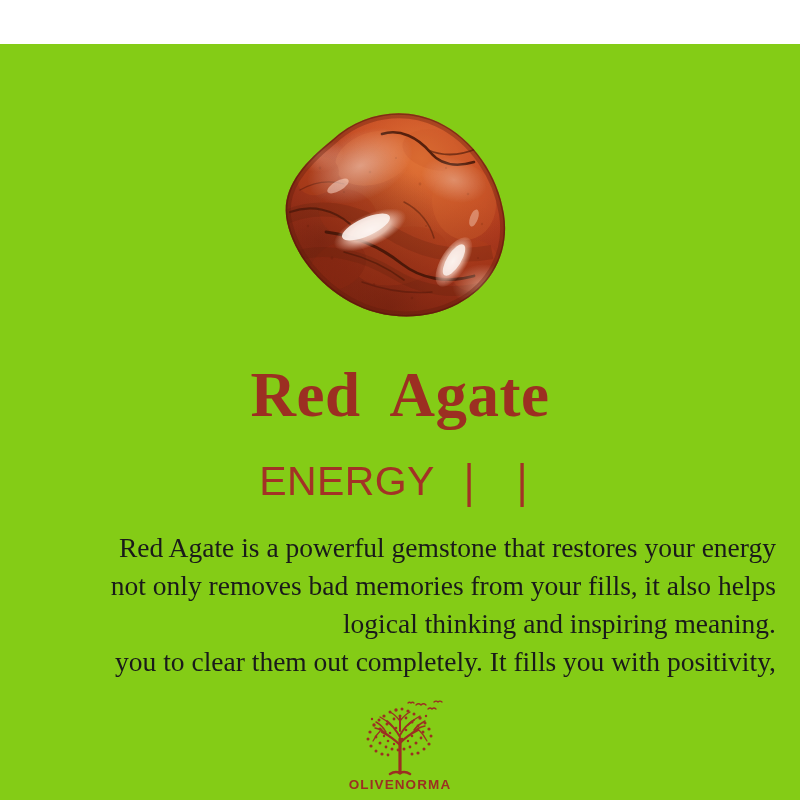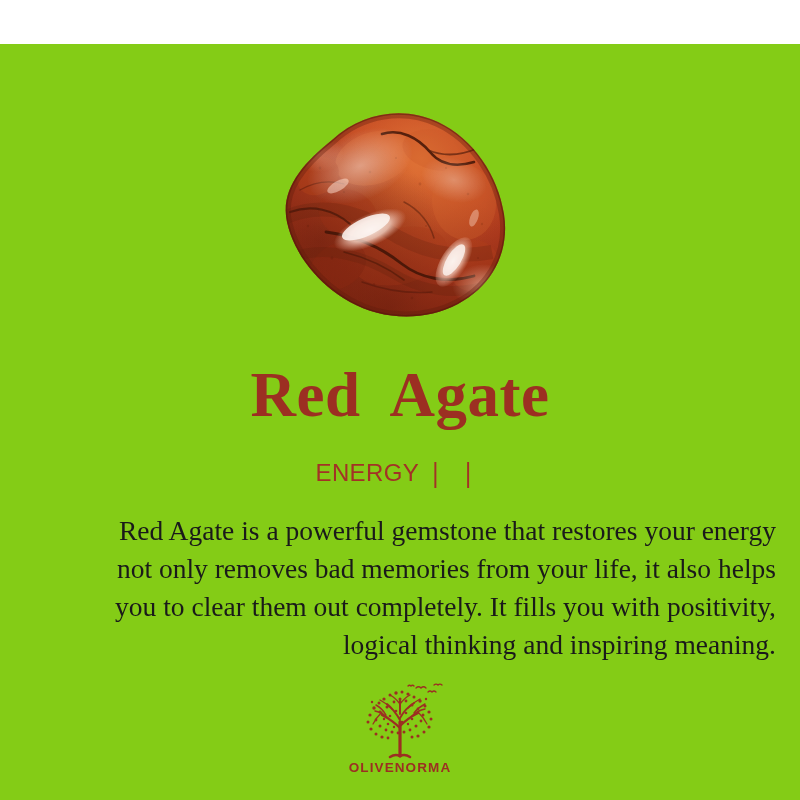--- a/index.html
+++ b/index.html
@@ -60,29 +60,29 @@
     margin: 0;
     padding: 0;
     white-space: pre;
     text-align: center;
   }
 
   
   .subtitle {
     margin-top: 34px;
     font-family: "Liberation Sans", "DejaVu Sans", sans-serif;
-    font-size: 24px;
+    font-size: 41px;
     font-weight: 400;
     color: #a33226;
     letter-spacing: 0.4px;
     line-height: 1;
     display: flex;
     align-items: center;
     justify-content: center;
-    gap: 0;
+    gap: 16px;
   }
   .subtitle .sep {
     display: inline-block;
     color: #a33226;
     padding: 0 13px;
     font-weight: 300;
     transform: scaleY(1.12);
   }
 
   
@@ -269,23 +269,23 @@
   <h1 class="title">Red  Agate</h1>
 
   <div class="subtitle">
     <span>ENERGY</span>
     <span class="sep">|</span>
     <span class="sep">|</span>
   </div>
 
   <div class="body-text">
     <span class="ln">Red Agate is a powerful gemstone that restores your energy</span>
-    <span class="ln">not only removes bad memories from your life, it also helps</span>
+    <span class="ln">not only removes bad memories from your fills, it also helps</span>
+    <span class="ln">logical thinking and inspiring meaning.</span>
     <span class="ln">you to clear them out completely. It fills you with positivity,</span>
-    <span class="ln">logical thinking and inspiring meaning.</span>
   </div>
 
   <div class="logo">
     <svg class="logo-mark" viewBox="0 0 92 78" xmlns="http://www.w3.org/2000/svg">
       <g stroke="#9c2f22" fill="none" stroke-linecap="round">
 
         <path d="M46,74 L46,40" stroke-width="3.2"></path>
         <path d="M46,74 C42,72 39,73 36,75" stroke-width="2.6"></path>
         <path d="M46,74 C50,72 53,73 56,75" stroke-width="2.6"></path>
 

